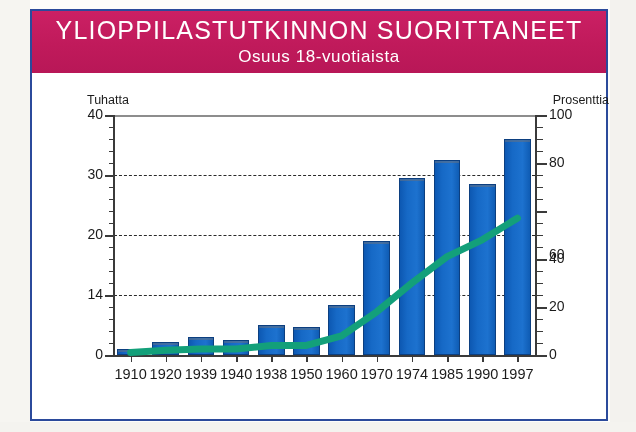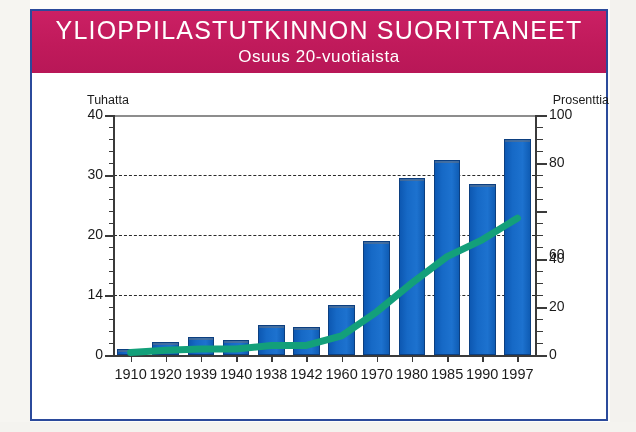--- a/index.html
+++ b/index.html
@@ -110,21 +110,21 @@
 <div id="root">
 
   <div class="paper-edge-l"></div>
   <div class="paper-edge-r"></div>
   <div class="paper-edge-b"></div>
 
   <div class="frame"></div>
 
   <div class="header">
     <div class="header-title">YLIOPPILASTUTKINNON SUORITTANEET</div>
-    <div class="header-sub">Osuus 20-vuotiaista</div>
+    <div class="header-sub">Osuus 18-vuotiaista</div>
   </div>
 
   <div class="plot-wrap">
 
     <div class="axis-title ytitle-left">Tuhatta</div>
     <div class="axis-title ytitle-right">Prosenttia</div>
 
     <div class="topline"></div>
     <div class="axis-line-y"></div>
     <div class="axis-line-y2"></div>
@@ -250,23 +250,23 @@
         <div class="xtick" style="left: 412.083px;"></div>
         <div class="xtick" style="left: 447.25px;"></div>
         <div class="xtick" style="left: 482.417px;"></div>
       </div>
     <div id="xlabels">
         <div class="xlabel" style="left: 73.5833px;">1910</div>
         <div class="xlabel" style="left: 108.75px;">1920</div>
         <div class="xlabel" style="left: 143.917px;">1939</div>
         <div class="xlabel" style="left: 179.083px;">1940</div>
         <div class="xlabel" style="left: 214.25px;">1938</div>
-        <div class="xlabel" style="left: 249.417px;">1942</div>
+        <div class="xlabel" style="left: 249.417px;">1950</div>
         <div class="xlabel" style="left: 284.583px;">1960</div>
         <div class="xlabel" style="left: 319.75px;">1970</div>
-        <div class="xlabel" style="left: 354.917px;">1980</div>
+        <div class="xlabel" style="left: 354.917px;">1974</div>
         <div class="xlabel" style="left: 390.083px;">1985</div>
         <div class="xlabel" style="left: 425.25px;">1990</div>
         <div class="xlabel" style="left: 460.417px;">1997</div>
       </div>
 
   </div>
 </div>
 
 </body></html>

